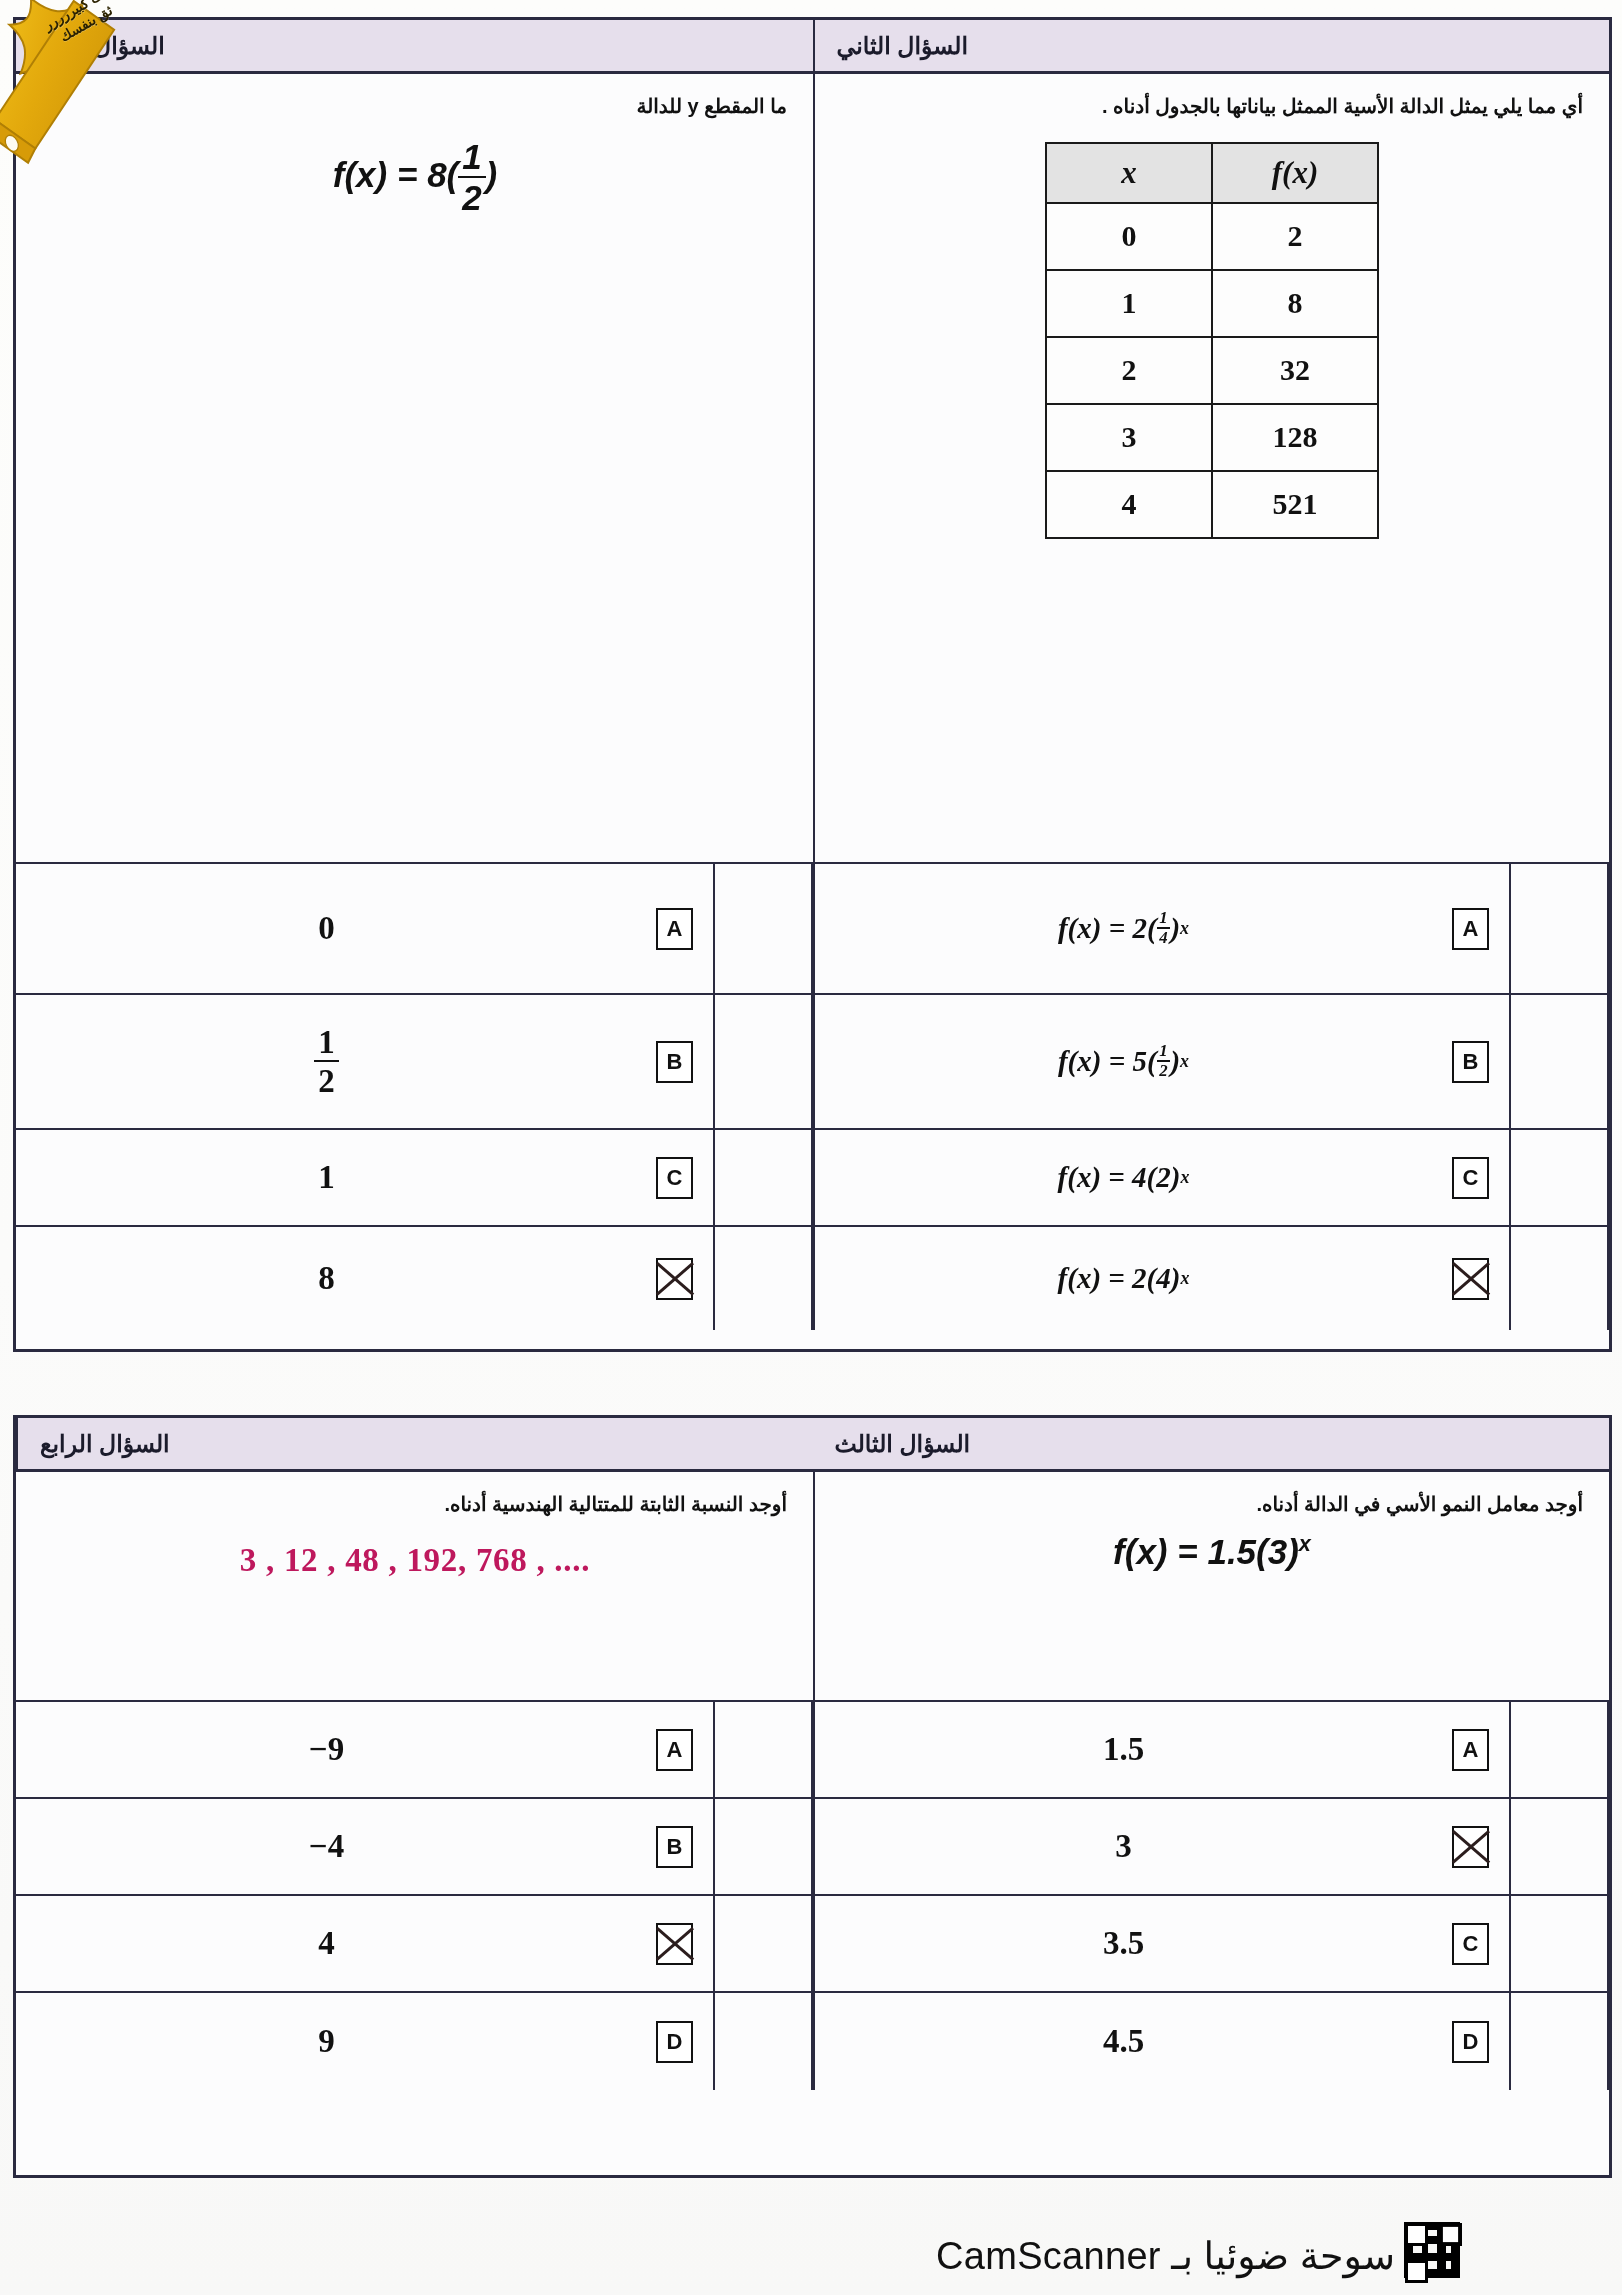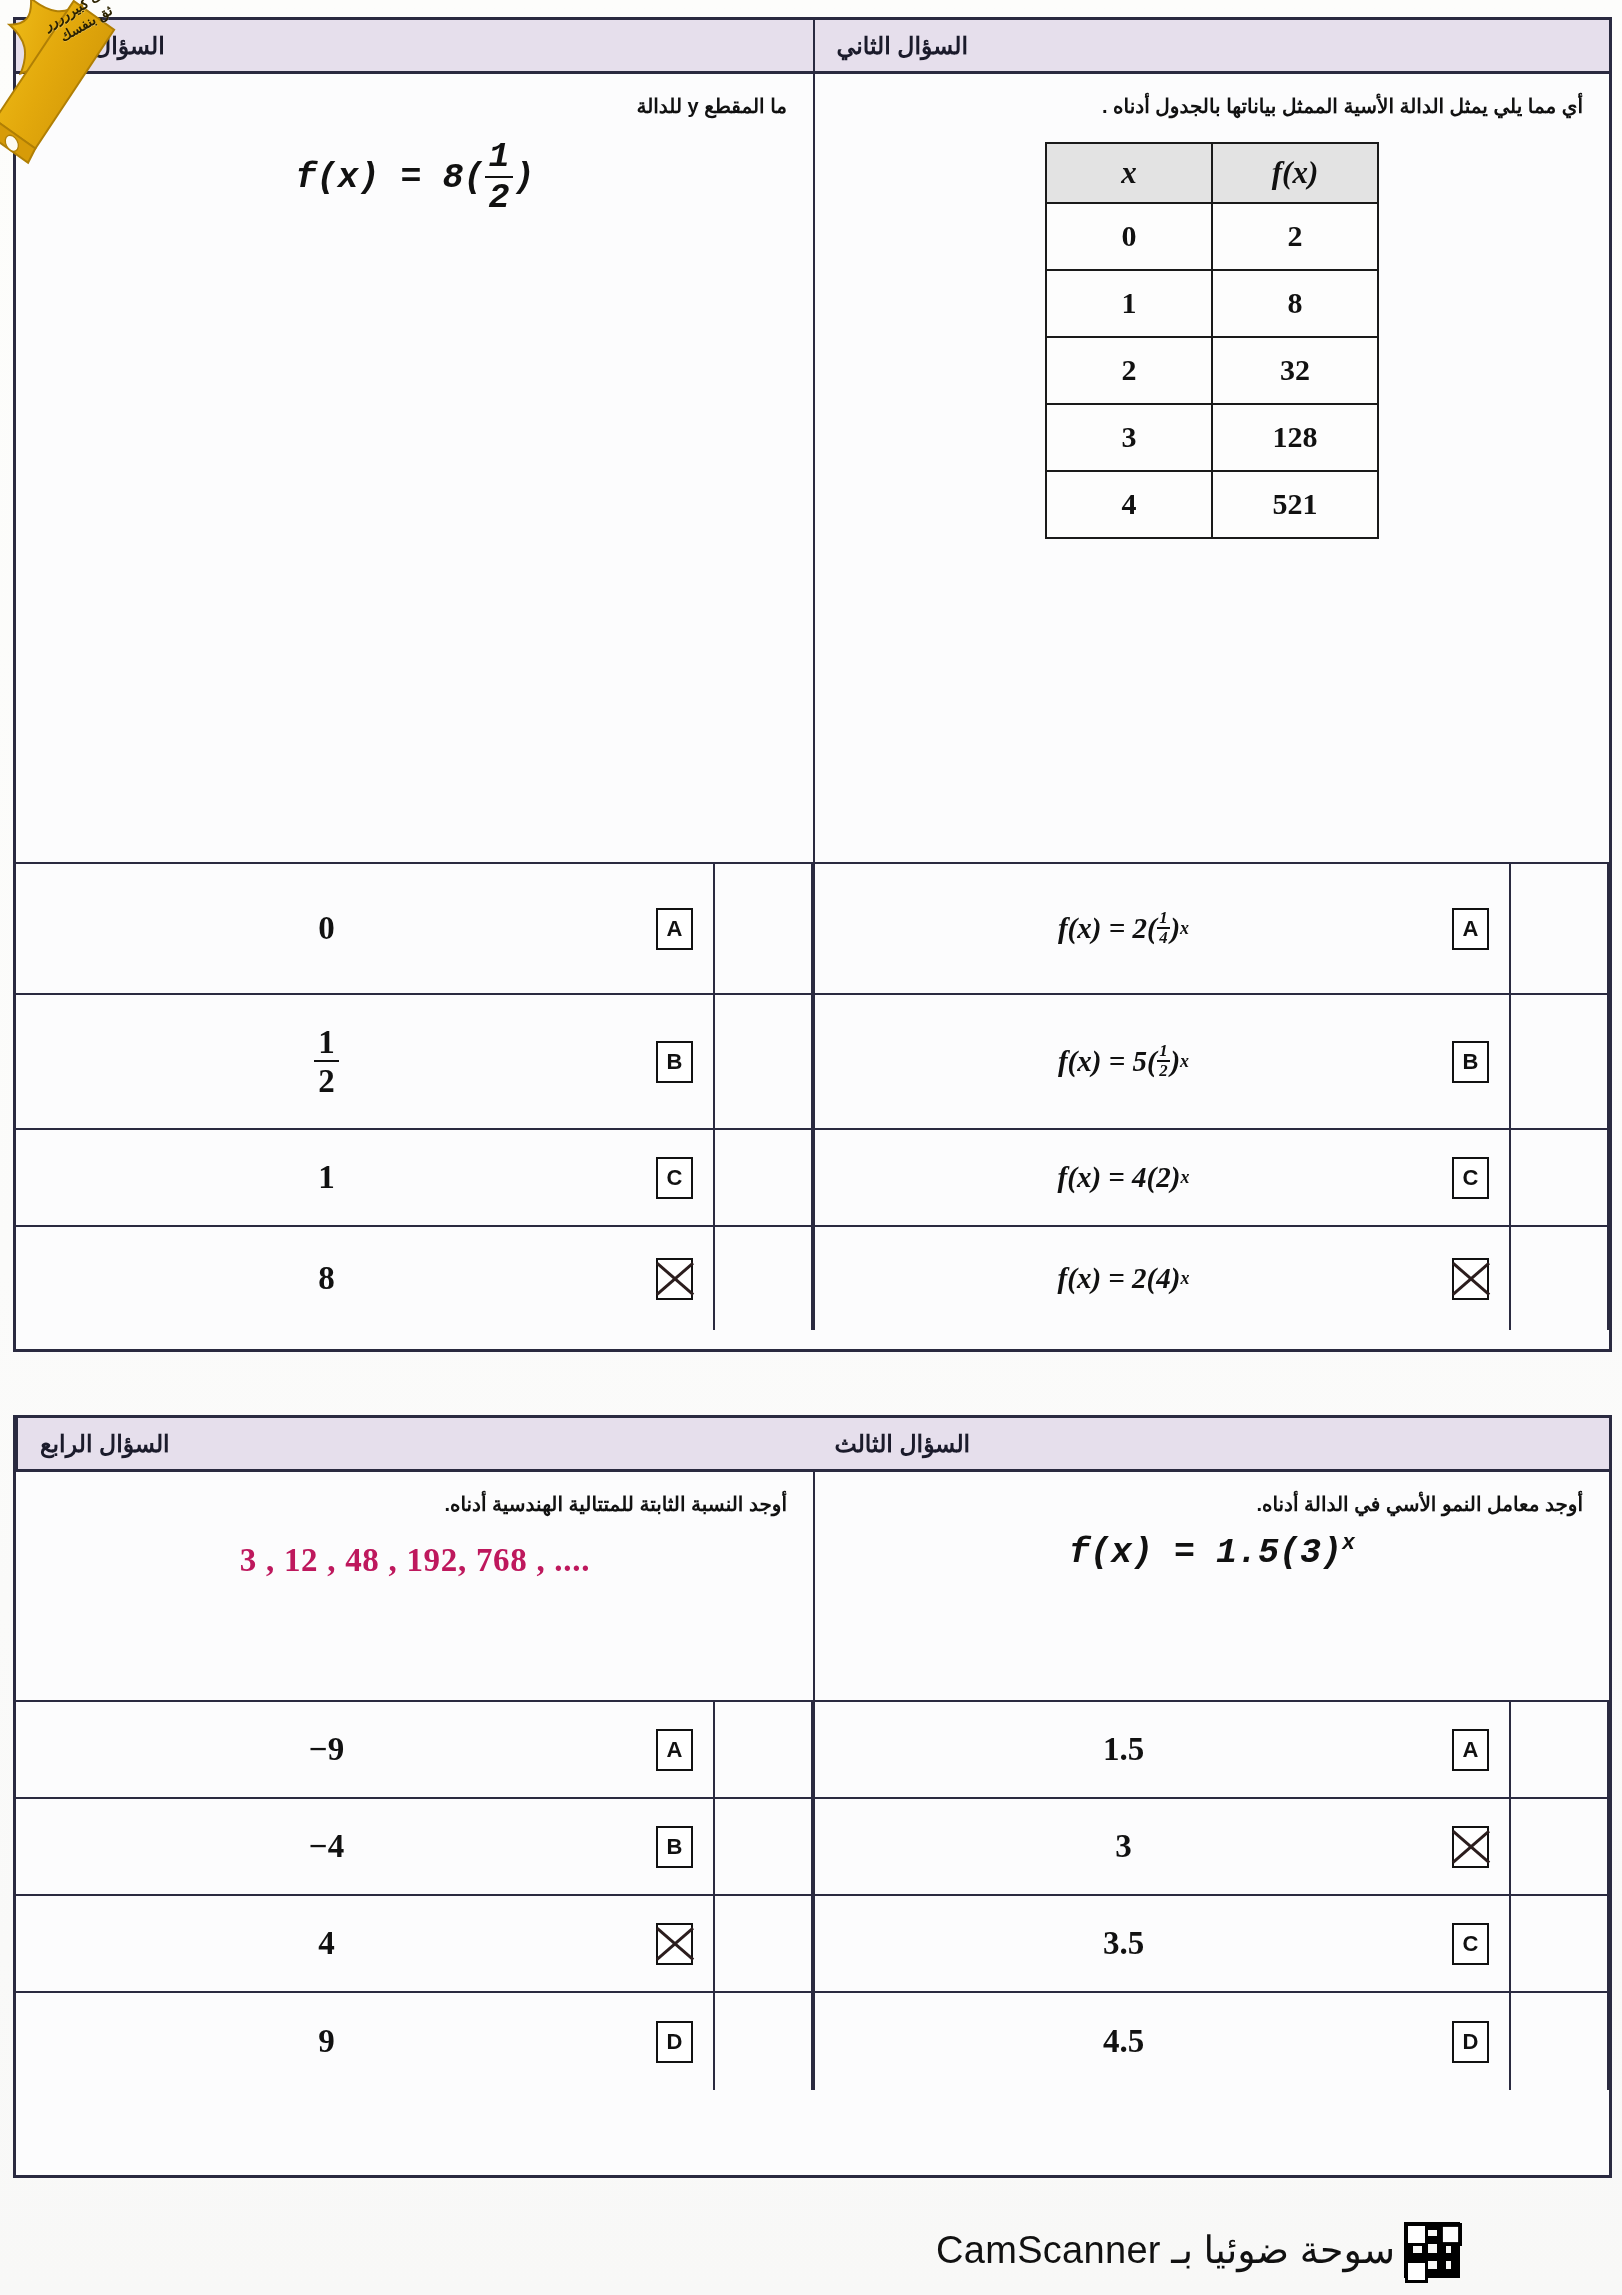--- a/index.html
+++ b/index.html
@@ -64,21 +64,21 @@
   .stem-text{
     font-family:"Liberation Sans", sans-serif;
     font-weight:bold;
     font-size:20px;
     line-height:1.55;
     color:#111;
   }
   .stem-math{
     margin-top:17px;
     text-align:center;
-    font-family:Liberation Mono, monospace;
+    font-family:Liberation Sans, sans-serif;
     font-weight:bold;
     font-style:italic;
     font-size:35px;
     color:#111;
     direction:ltr;
   }
   .stem-seq{
     margin-top:22px;
     text-align:center;
     font-family:"Liberation Serif", serif;
@@ -220,21 +220,21 @@
     display:flex;
     align-items:center;
     justify-content:flex-start;
     padding-right:39px;
     box-sizing:border-box;
     direction:rtl;
   }
   #footer .fwrap{
     margin-right:auto;
     margin-left:936px;
-    display:flex;align-items:center;gap:9.2px;
+    display:flex;align-items:flex-end;gap:9.2px;
   }
   #footer .ftext{
     font-family:"Liberation Sans", sans-serif;
     font-size:38px;
     color:#111;
     white-space:nowrap;
     letter-spacing:0.3px;
   }
   .qr{
     width:56px;height:56px;

